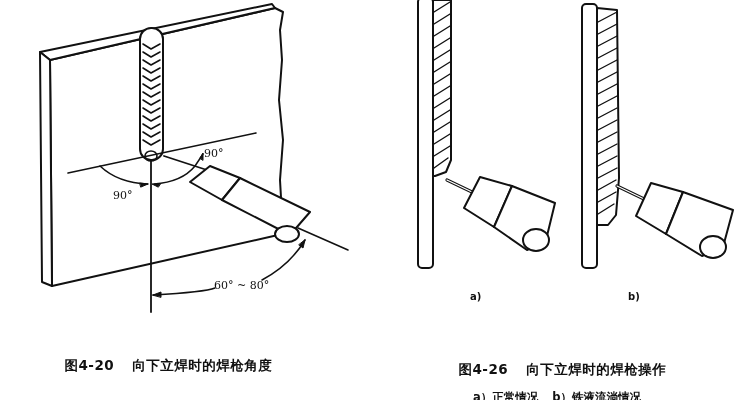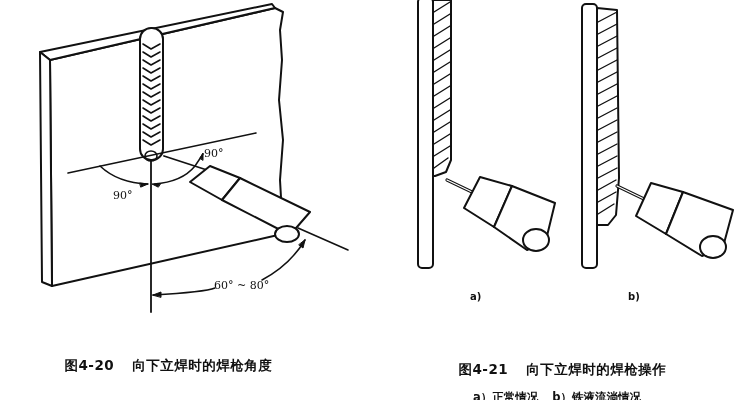--- a/index.html
+++ b/index.html
@@ -89,18 +89,18 @@
     </g>
     <text class="sub" x="628" y="300" stroke="none">b)</text>
   </g>
 </svg>
 
 <div id="cap20" class="caption">
   <span class="cap-num">图4-20</span><span>向下立焊时的焊枪角度</span>
 </div>
 
 <div id="cap21" class="caption">
-  <span class="cap-num">图4-21</span><span>向下立焊时的焊枪操作</span>
+  <span class="cap-num">图4-26</span><span>向下立焊时的焊枪操作</span>
 </div>
 
 <div id="cap21-sub">
   <span>a）正常情况</span><span>b）铁液流淌情况</span>
 </div>
 
 </body></html>

